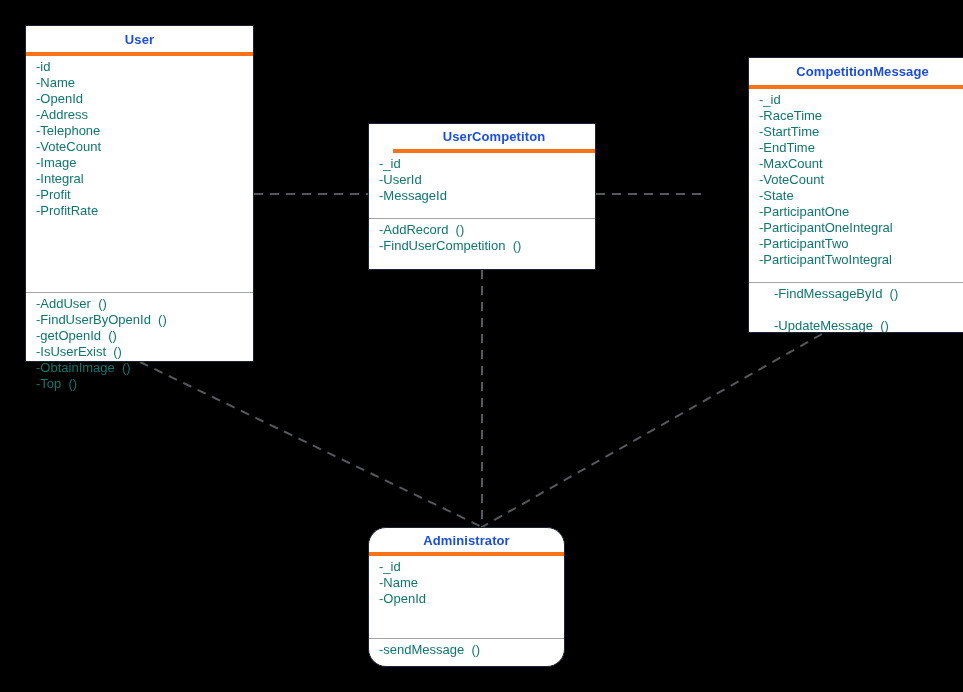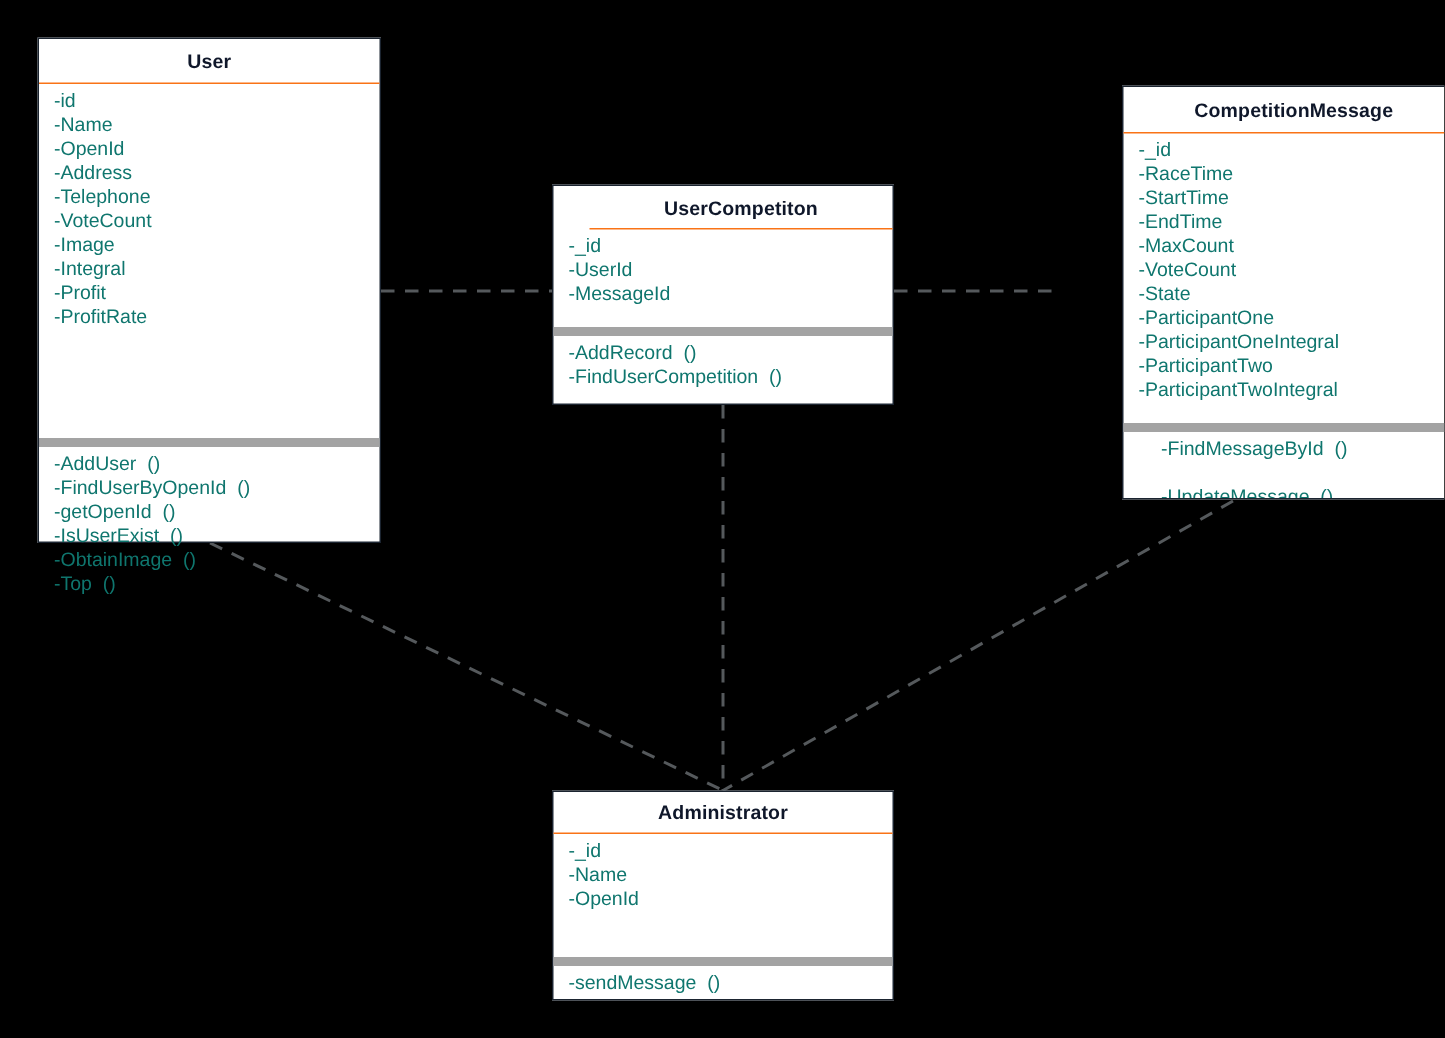--- a/index.html
+++ b/index.html
@@ -19,35 +19,35 @@
     position: absolute;
     background: #ffffff;
     border: 1px solid #1b2430;
     box-sizing: border-box;
     z-index: 5;
   }
   .uml-title {
     text-align: center;
     font-weight: bold;
     font-size: 13px;
-    color: #0f172a;
-    border-bottom: 1px solid #f97316;
+    color: #1d4ed8;
+    border-bottom: 4px solid #f97316;
     box-sizing: border-box;
     display: flex;
     align-items: center;
     justify-content: center;
     letter-spacing: 0.1px;
   }
   .uml-compartment {
     box-sizing: border-box;
     padding: 3px 0 3px 10px;
     overflow: hidden;
   }
   .uml-compartment.bordered {
-    border-top: 6px solid #a3a3a3;
+    border-top: 1px solid #a3a3a3;
   }
   .uml-member {
     font-size: 13px;
     color: #0f766e;
     line-height: 16px;
     white-space: pre;
   }
   .svg-layer {
     position: absolute;
     left: 0;
@@ -125,21 +125,21 @@
         <div class="uml-member">-ParticipantTwo</div>
         <div class="uml-member">-ParticipantTwoIntegral</div>
       </div>
     <div class="uml-compartment bordered" style="height: 50px; padding-left: 25px;">
         <div class="uml-member">-FindMessageById  ()</div>
         <div class="uml-member">&nbsp;</div>
         <div class="uml-member">-UpdateMessage  ()</div>
       </div>
   </div>
 
-  <div class="uml-class" id="box-administrator" style="left: 368px; top: 527px; width: 228px; height: 140px; background: rgb(255, 255, 255); border-color: rgb(27, 36, 48);">
+  <div class="uml-class" id="box-administrator" style="left: 368px; top: 527px; width: 197px; height: 140px; background: rgb(255, 255, 255); border-color: rgb(27, 36, 48); border-radius: 18px;">
     <div class="uml-title" style="height: 28px;">Administrator</div>
     <div class="uml-compartment" style="height: 82px;">
         <div class="uml-member">-_id</div>
         <div class="uml-member">-Name</div>
         <div class="uml-member">-OpenId</div>
       </div>
     <div class="uml-compartment bordered" style="height: 28px;">
         <div class="uml-member">-sendMessage  ()</div>
       </div>
   </div>

